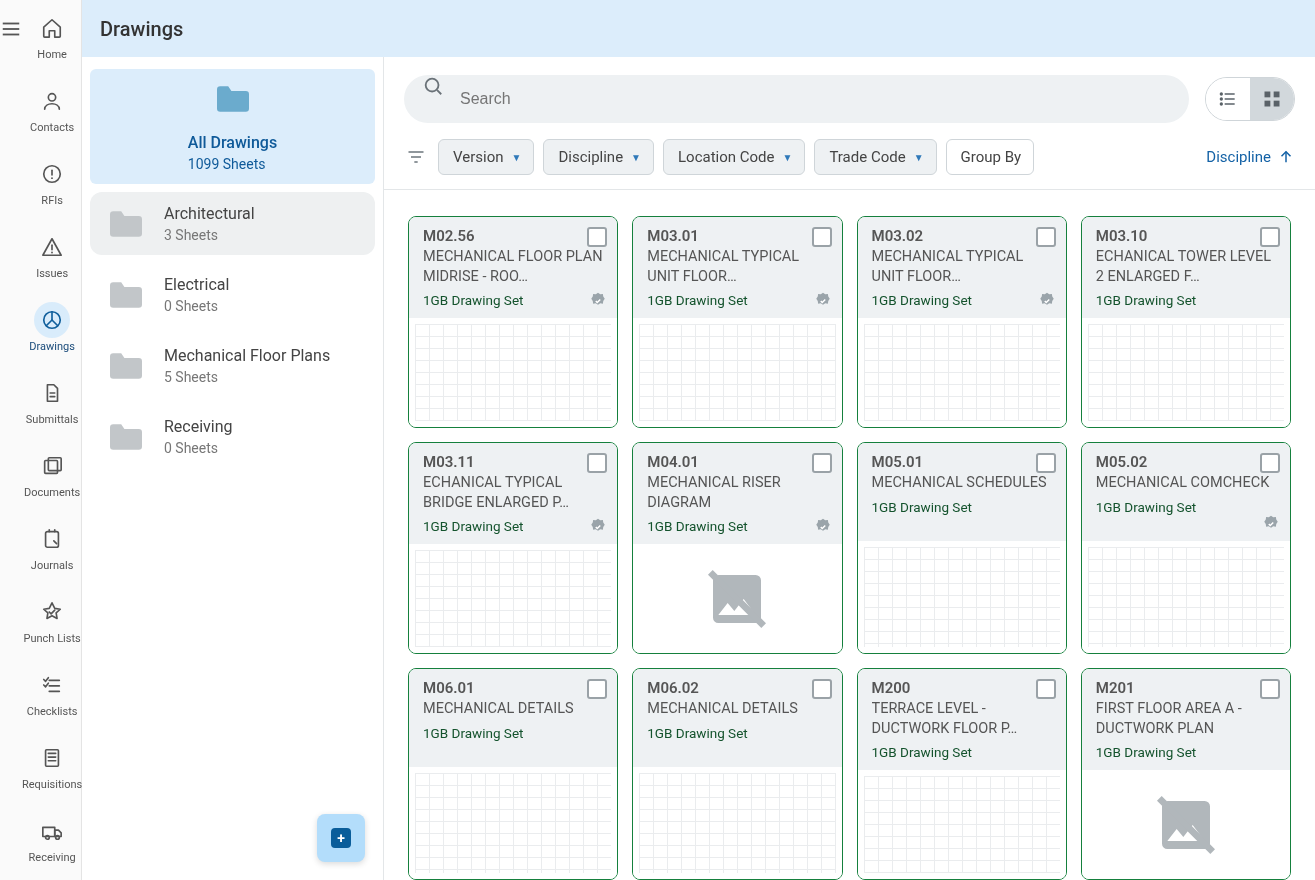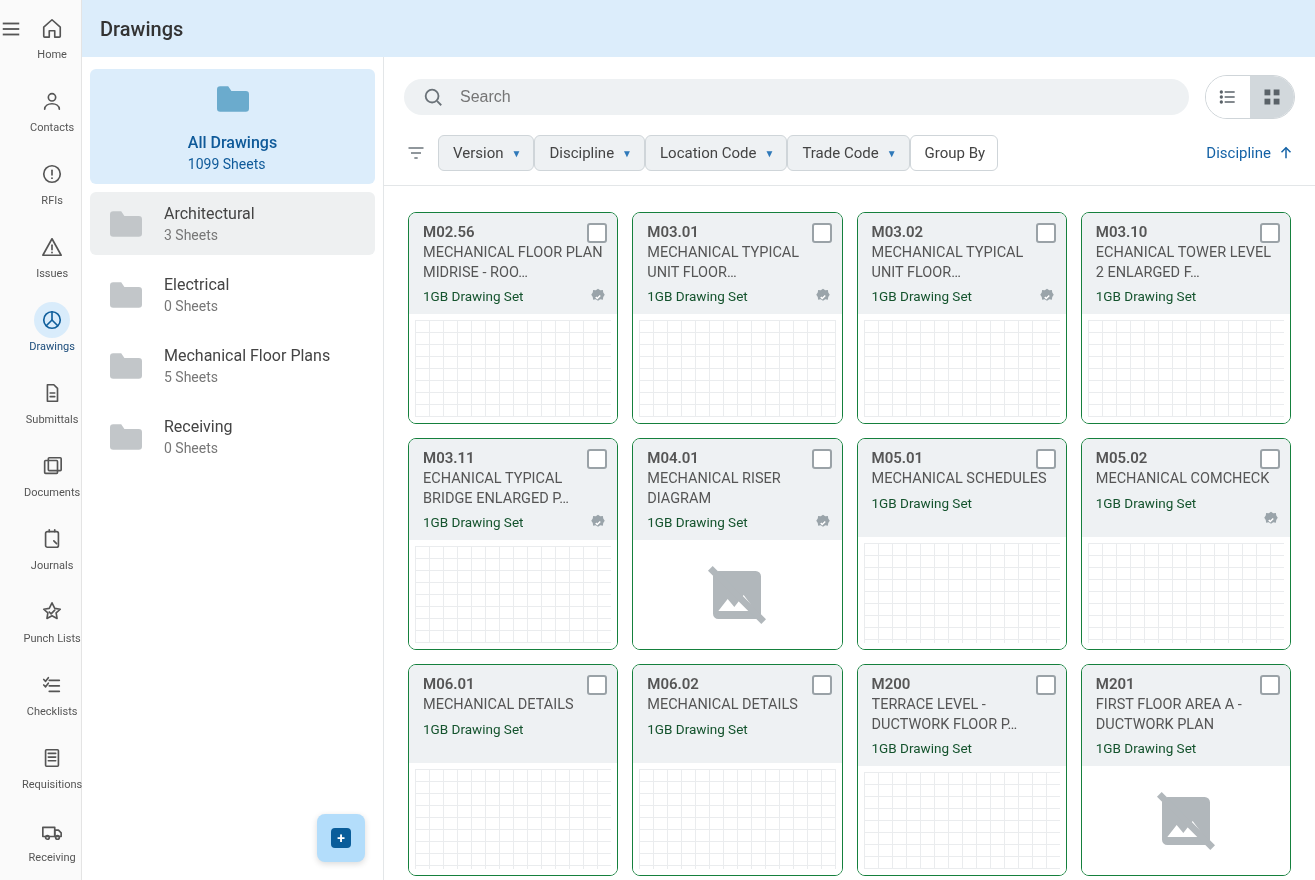--- a/index.html
+++ b/index.html
@@ -20,30 +20,30 @@
   .body { flex: 1; display: flex; min-height: 0; }
   
   .sidebar { width: 302px; padding: 12px 8px; border-right: 1px solid #e3e6e8; position: relative; background:#fff; }
   .folder { display: flex; align-items: center; gap: 16px; padding: 12px 14px; border-radius: 6px; cursor: pointer; margin-bottom: 8px; }
   .folder .ficon { width: 44px; height: 36px; display:flex; align-items:center; justify-content:center;}
   .folder .meta .name { font-size: 16px; font-weight: 400; }
   .folder .meta .count { font-size: 14px; color: #777; margin-top: 4px; }
   .folder.active { background: #dcedfb; flex-direction: column; }
   .folder.active .name { color: #0f5a99; font-weight: 500; }
   .folder.active .count { color: #0f5a99; }
-  .folder.hover { background: #eef0f1; }
+  .folder.hover { background: #eef0f1; border-radius: 12px; }
   .folder svg { width: 40px; height: 32px; }
   .folder.active svg path { fill:#6babcd; }
   .folder:not(.active) svg path { fill:#c2c6c9; }
   .fab { position: absolute; bottom: 18px; right: 18px; width: 48px; height: 48px; border-radius: 8px; background:#b3ddfb; display:flex; align-items:center; justify-content:center; box-shadow: 0 2px 6px rgba(0,0,0,0.15); cursor:pointer;}
   .fab .plus { width:20px; height:20px; border-radius:4px; background:#0a5d9a; color:#fff; display:flex; align-items:center; justify-content:center; font-weight:bold; font-size:14px;}
   
   .content { flex: 1; display: flex; flex-direction: column; min-width: 0; background:#fff; }
   .toolbar { padding: 18px 20px 10px; display:flex; align-items:center; gap:16px; }
-  .search { flex: 1; height: 36px; background: #eef1f3; border-radius: 24px; display:flex; align-items:center; padding: 0 18px; color:#666; gap:14px; }
+  .search { flex: 1; height: 48px; background: #eef1f3; border-radius: 24px; display:flex; padding: 0 18px; color:#666; gap:14px; }
   .search input { border:none; background:transparent; outline:none; font-size:16px; flex:1; color:#444;}
   .view-toggle { display:flex; border:1px solid #cfd5d9; border-radius:22px; overflow:hidden; }
   .view-toggle .vt { width:44px; height:42px; display:flex; align-items:center; justify-content:center; cursor:pointer; background:#fff; }
   .view-toggle .vt.active { background:#d2d8dc; }
   .filters { padding: 6px 20px 14px; display:flex; align-items:center; gap:10px; border-bottom:1px solid #e3e6e8;}
   .filters .ficon { color:#7a8388; width:24px; display:flex; justify-content:center;}
   .chip { height:36px; padding:0 12px 0 14px; background:#eef1f3; border:1px solid #cfd5d9; border-radius:6px; display:flex; align-items:center; gap:8px; cursor:pointer; color:#444; font-size:15px;}
   .chip .caret { color:#2f79b9; font-size:10px;}
   .chip.plain { background:#fff; }
   .sort { margin-left:auto; display:flex; align-items:center; gap:6px; color:#1462a6; cursor:pointer; font-size:15px;}
@@ -302,21 +302,21 @@
         </div>
 
         <div class="filters">
           <div class="ficon">
             <svg width="20" height="20" viewBox="0 0 24 24" fill="none" stroke="#7a8388" stroke-width="2">
                 <line x1="3" y1="6" x2="21" y2="6"></line>
                 <line x1="6" y1="12" x2="18" y2="12"></line>
                 <line x1="10" y1="18" x2="14" y2="18"></line>
               </svg>
           </div>
-          <div id="chips" style="display:flex; gap:0;">
+          <div id="chips" style="display:flex; gap:9px;">
               <div class="chip">
                 <span>Version</span>
                 <span class="caret">▼</span>
               </div>
               <div class="chip">
                 <span>Discipline</span>
                 <span class="caret">▼</span>
               </div>
               <div class="chip">
                 <span>Location Code</span>

